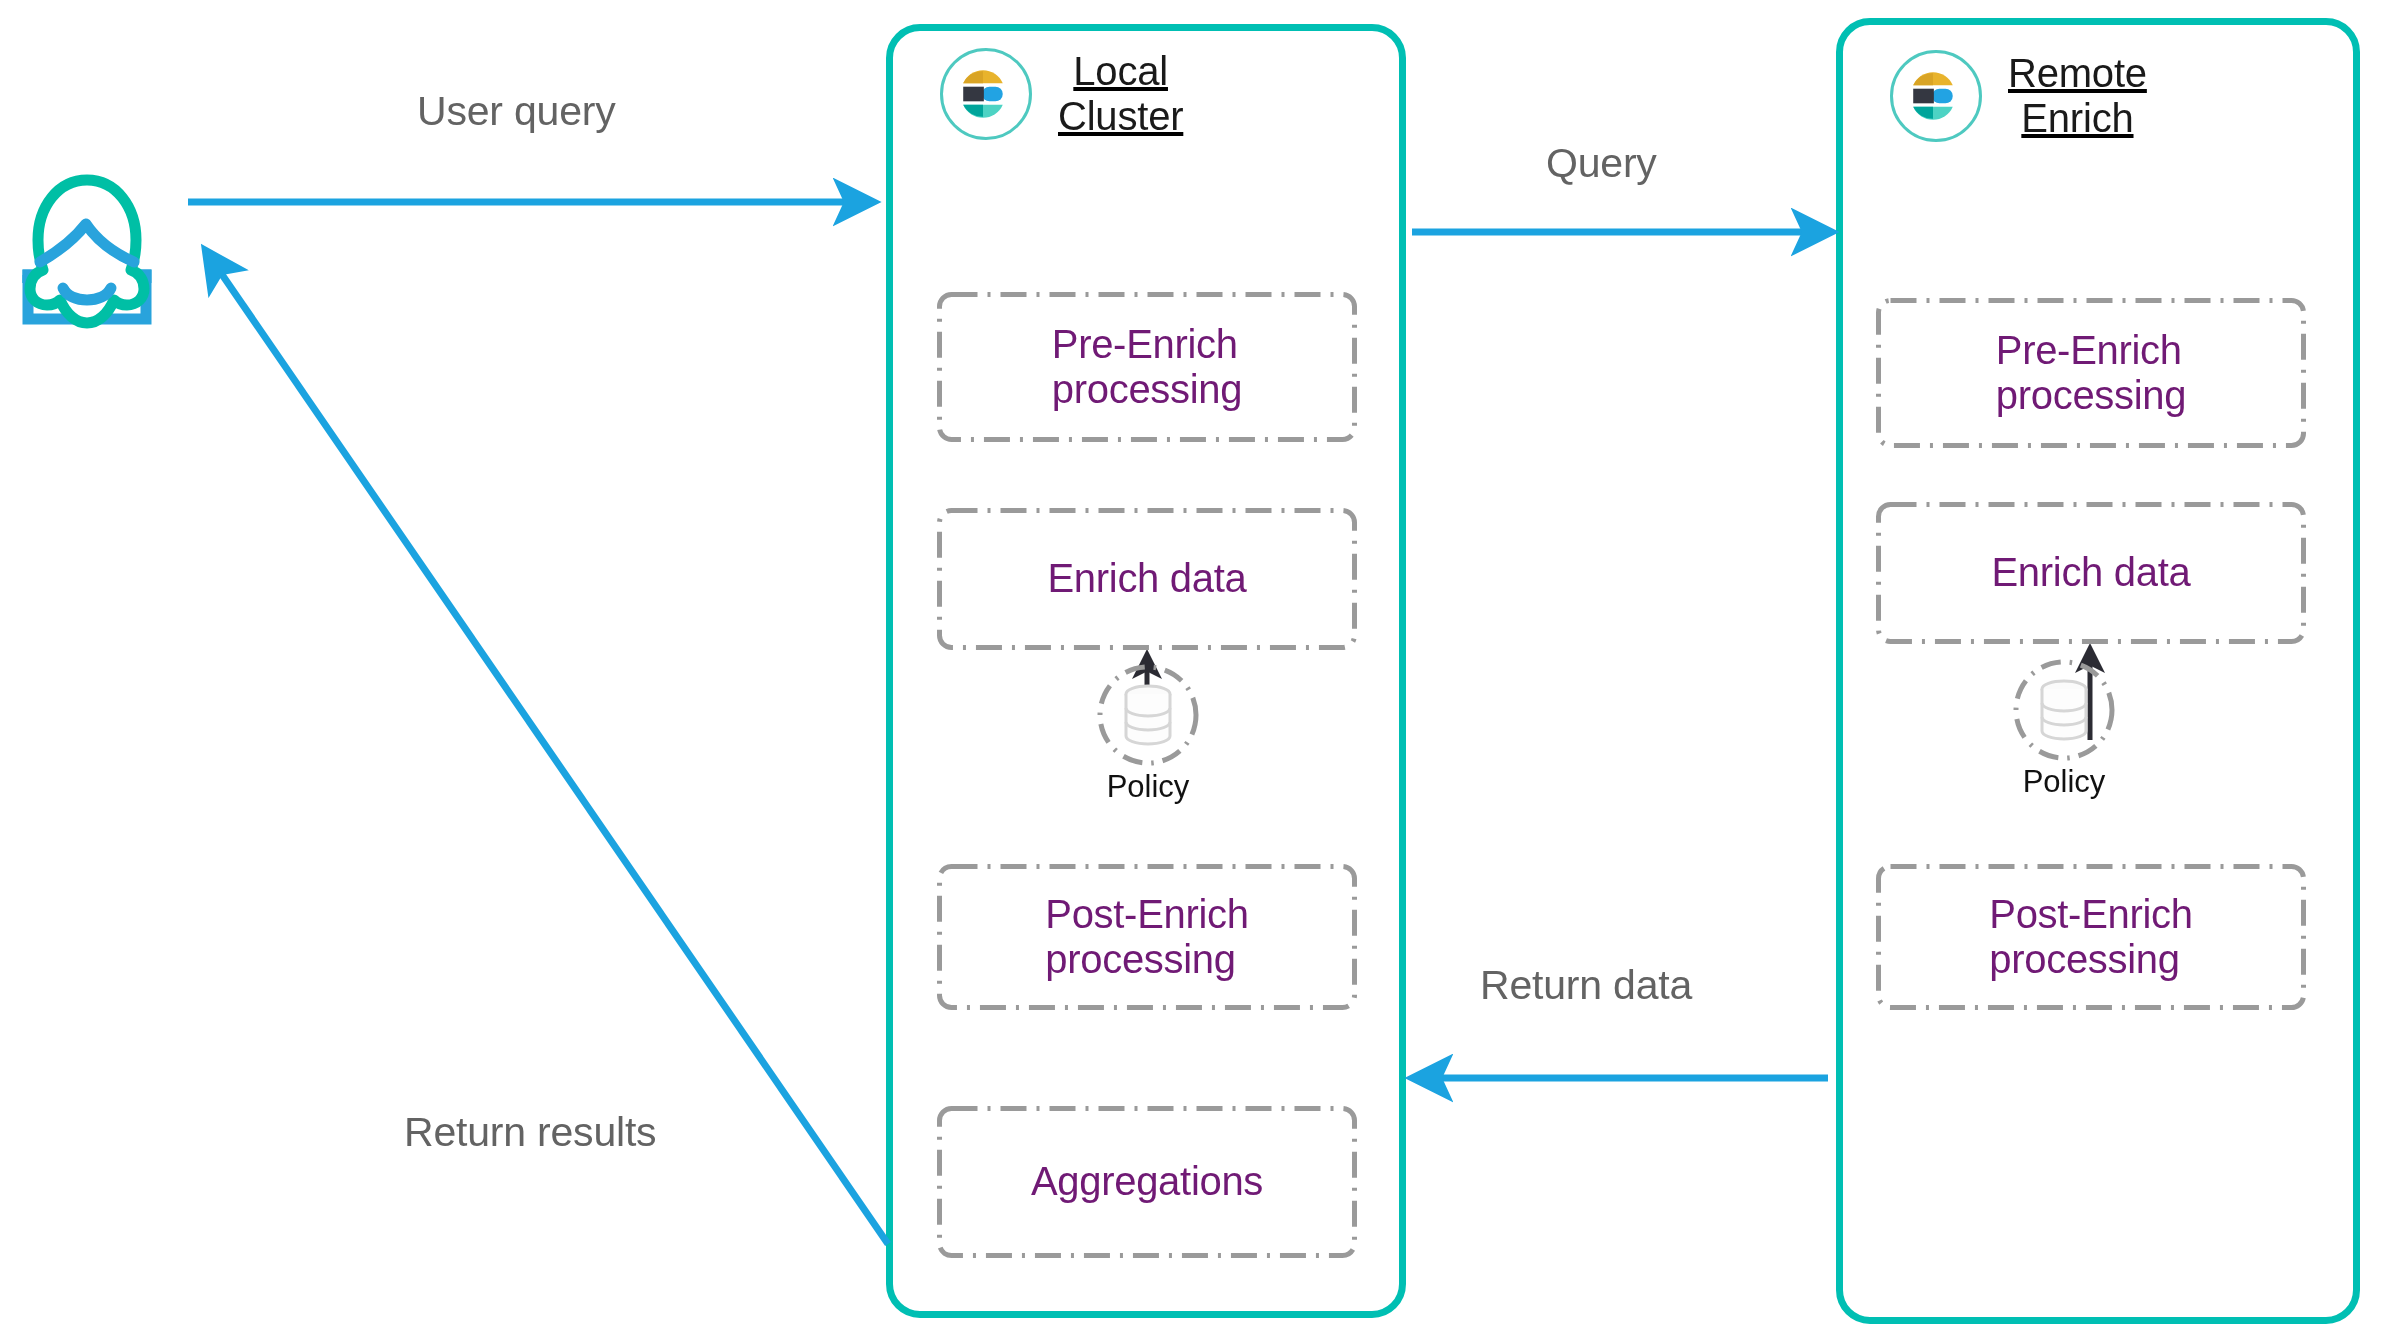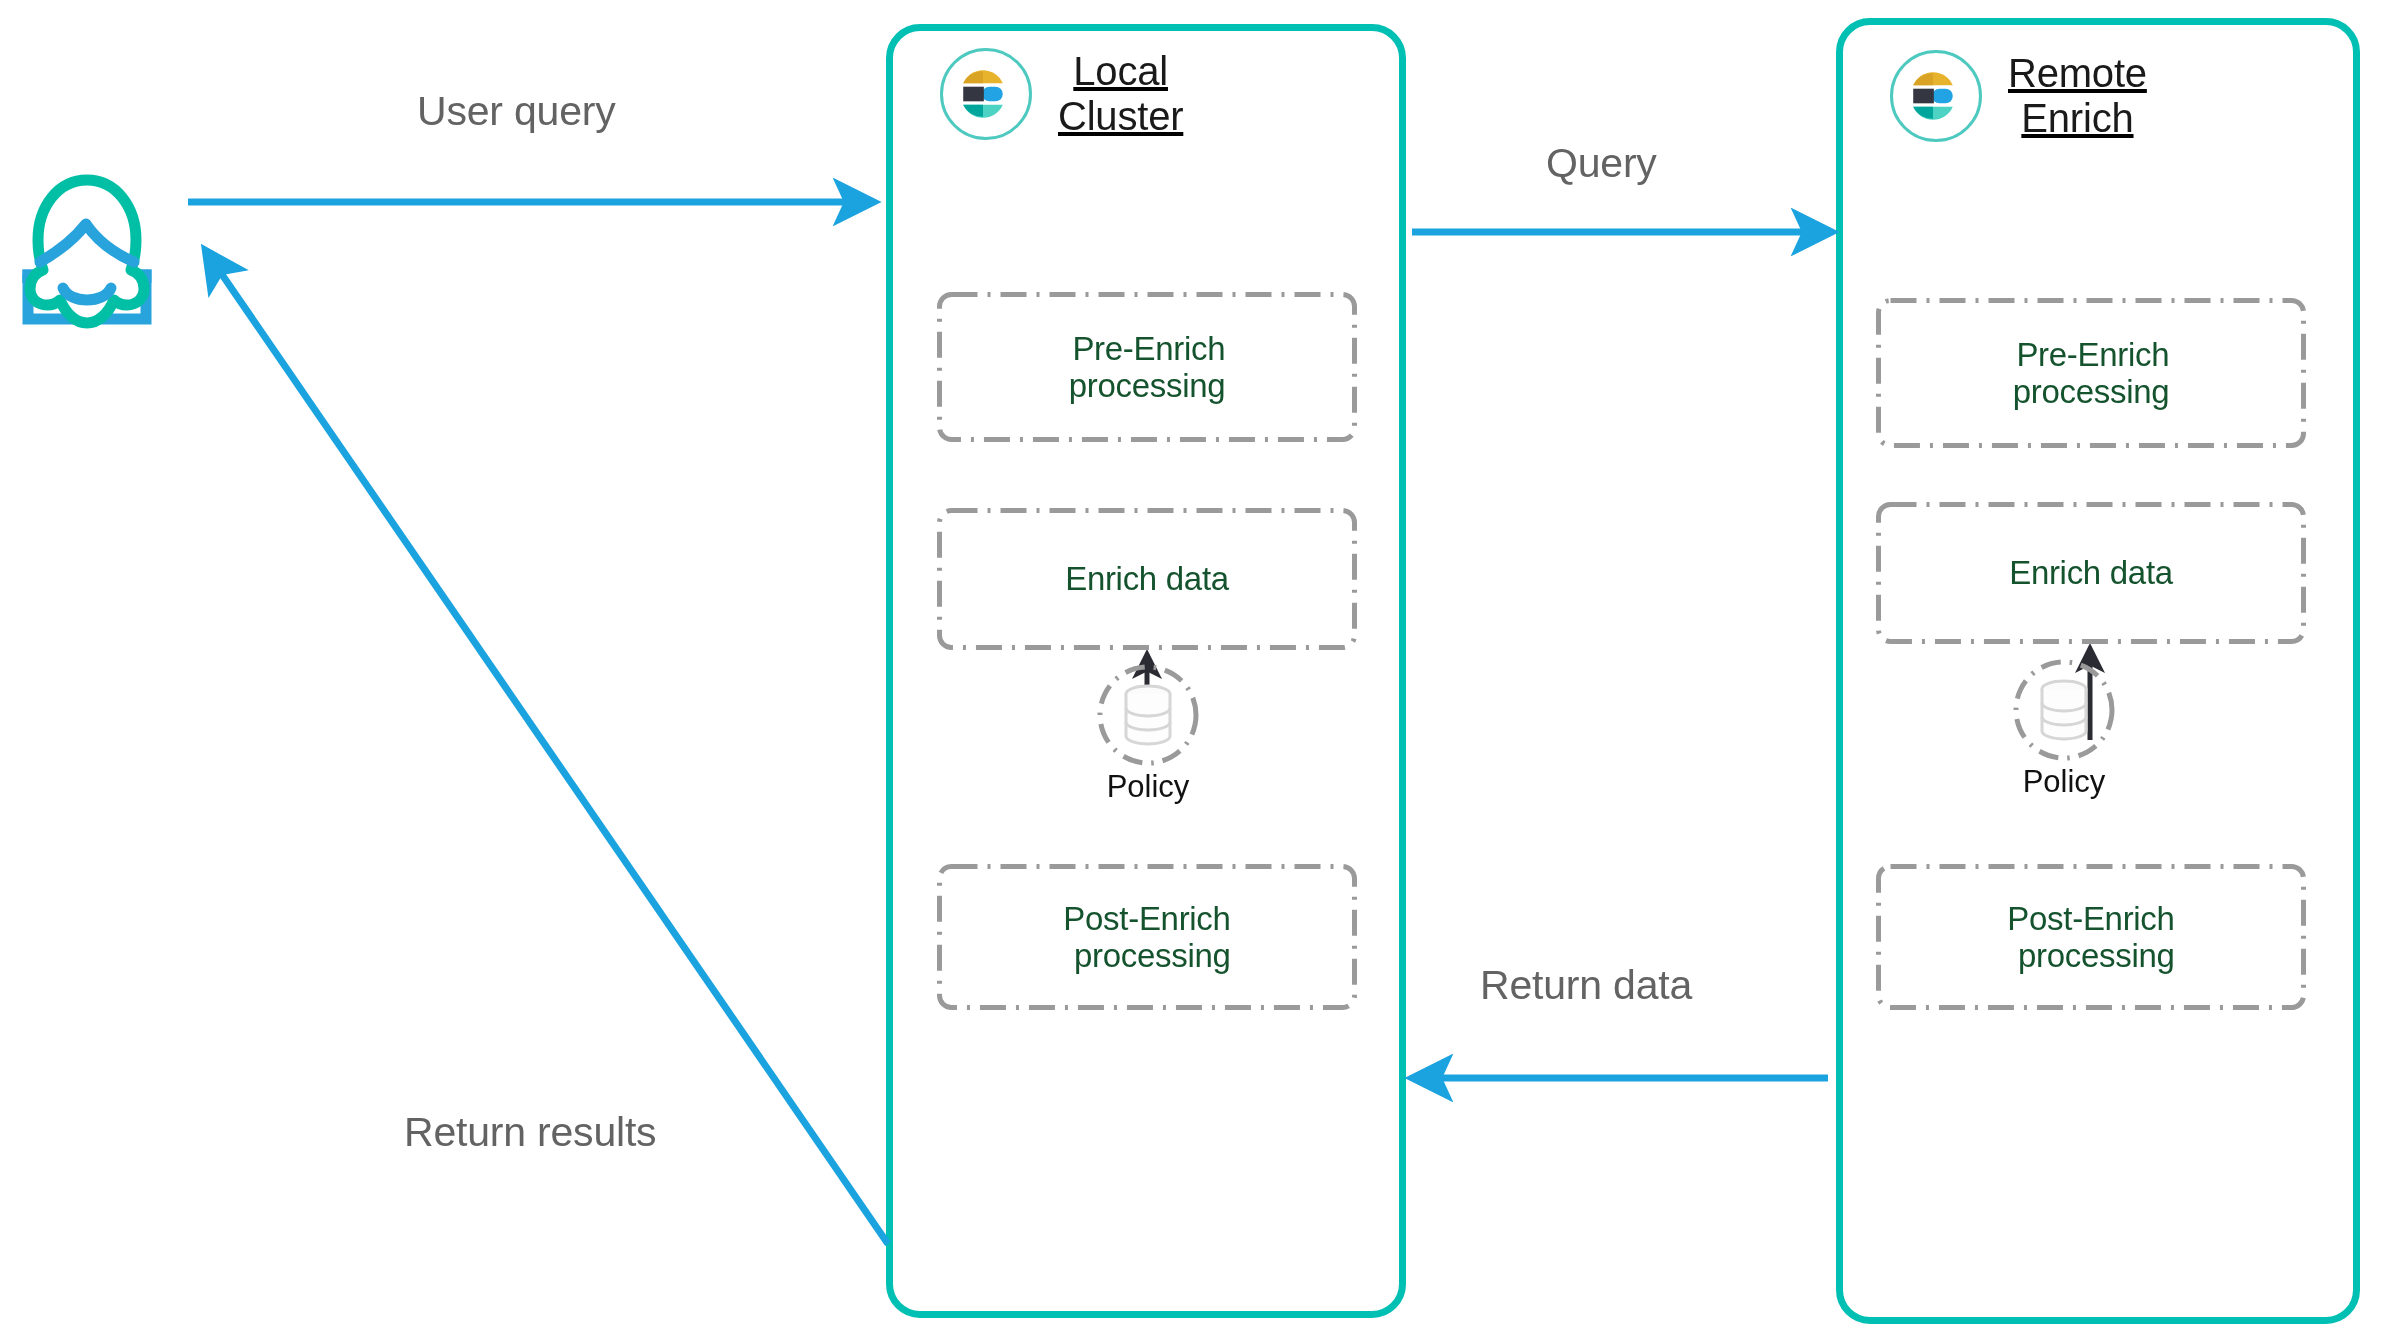--- a/index.html
+++ b/index.html
@@ -60,24 +60,24 @@
   .stage-box {
     position: absolute;
     box-sizing: border-box;
     border-radius: 12px;
     display: flex;
     align-items: center;
     justify-content: center;
     background: transparent;
   }
   .stage-box .stage-label {
-    font-size: 33px;
+    font-size: 40px;
     line-height: 1.13;
-    color: #14532d;
-    text-align: right;
+    color: #701a75;
+    text-align: left;
     white-space: pre-line;
     letter-spacing: -0.3px;
   }
   .stage-box .dashframe {
     position: absolute;
     left: 0; top: 0; right: 0; bottom: 0;
     pointer-events: none;
   }
 
   
@@ -238,20 +238,26 @@
   </div>
 
   <div class="stage-box" id="local-post-enrich">
     <svg class="dashframe" viewBox="0 0 420 146" preserveAspectRatio="none">
       <rect x="2.5" y="2.5" width="415" height="141" rx="12" fill="none" stroke="#9a9a9a" stroke-width="5" stroke-dasharray="26 10 3 10"></rect>
     </svg>
     <span class="stage-label">Post-Enrich
 processing</span>
   </div>
 
+  <div class="stage-box" id="local-aggregations">
+    <svg class="dashframe" viewBox="0 0 420 152" preserveAspectRatio="none">
+      <rect x="2.5" y="2.5" width="415" height="147" rx="12" fill="none" stroke="#9a9a9a" stroke-width="5" stroke-dasharray="26 10 3 10"></rect>
+    </svg>
+    <span class="stage-label">Aggregations</span>
+  </div>
 
   <div class="stage-box" id="remote-pre-enrich">
     <svg class="dashframe" viewBox="0 0 430 150" preserveAspectRatio="none">
       <rect x="2.5" y="2.5" width="425" height="145" rx="12" fill="none" stroke="#9a9a9a" stroke-width="5" stroke-dasharray="26 10 3 10"></rect>
     </svg>
     <span class="stage-label">Pre-Enrich
 processing</span>
   </div>
 
   <div class="stage-box" id="remote-enrich">

